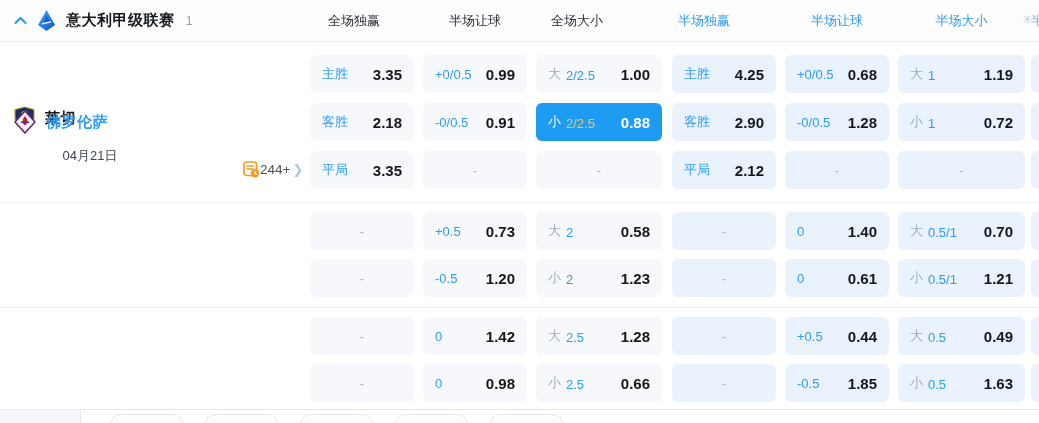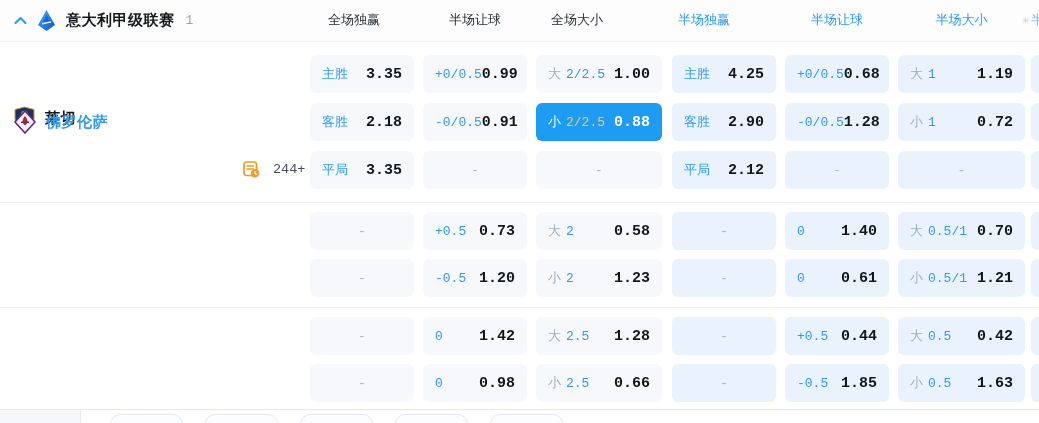--- a/index.html
+++ b/index.html
@@ -1,42 +1,42 @@
 <!DOCTYPE html>
 <html><head>
 <meta charset="utf-8">
 <style>
   html,body{margin:0;padding:0;background:#fff;}
   body{font-family:"Liberation Sans","DejaVu Sans",sans-serif;}
-  #app{position:relative;width:1039px;height:423px;background:#fff;overflow:hidden;font-family:Liberation Mono, monospace;}
+  #app{position:relative;width:1039px;height:423px;background:#fff;overflow:hidden;}
 
   
   .topbar{position:absolute;left:0;top:0;width:1039px;height:41px;background:#fdfdfe;border-bottom:1px solid #edeff4;}
   .league-group{position:absolute;left:14px;top:0;height:41px;display:flex;align-items:center;gap:9px;}
   .league-title{font-size:15px;font-weight:bold;color:#15191e;letter-spacing:.5px;}
   .match-count{font-size:13px;color:#9aa3ad;margin-left:2px;}
   .col-header{position:absolute;top:0;height:41px;line-height:41px;text-align:center;font-size:13px;color:#2b3138;}
   .col-header.half{color:#2e9cf2;}
   .partial-col{position:absolute;top:0;height:41px;line-height:41px;font-size:13px;color:#7fb5e8;left:1031px;white-space:nowrap;}
   .star-partial{position:absolute;left:1022px;top:12px;color:#ced3da;font-size:13px;}
 
   
   .team-row{position:absolute;left:14px;display:flex;align-items:center;gap:10px;height:24px;}
   .team-name{font-size:15px;font-weight:bold;color:#15191e;letter-spacing:.5px;}
   .team-name.away{color:#2e9cf2;}
   .datetime{position:absolute;left:10px;top:146px;width:160px;text-align:center;font-size:13px;color:#3f454d;line-height:19px;}
-  .markets{position:absolute;left:220px;top:161px;display:flex;align-items:center;gap:13px;cursor:pointer;padding-left:23px;}
+  .markets{position:absolute;left:220px;top:161px;display:flex;align-items:center;gap:0;cursor:pointer;padding-left:23px;}
   .markets-label{font-size:13.5px;color:#4a5059;}
   .markets-chevron{color:#a3c9ef;font-size:13px;font-weight:bold;margin-left:2px;}
 
   
   .cell{position:absolute;height:38px;border-radius:6px;background:#f6f8fc;display:flex;align-items:center;justify-content:space-between;padding:0 12px;box-sizing:border-box;cursor:pointer;}
   .cell.half{background:#e9f2fd;}
   .cell.selected{background:#1e9bf2;}
-  .cell .lg{display:flex;align-items:center;gap:5px;}
+  .cell .lg{display:flex;align-items:flex-end;gap:5px;}
   .tag{font-size:13px;color:#2e9cf2;}
   .tag.gray{color:#9cadc0;}
   .line{font-size:13px;color:#2e9cf2;}
   .val{font-size:15px;font-weight:bold;color:#14181d;}
   .cell.selected .tag{color:#fff;}
   .cell.selected .line{color:#f3c763;}
   .cell.selected .val{color:#fff;}
   .dash{width:100%;text-align:center;font-size:13px;color:#a9b4c2;}
 
   .group-sep{position:absolute;left:0;width:1039px;height:1px;background:#f0f2f6;}
@@ -103,20 +103,21 @@
       <svg width="22" height="24" viewBox="0 0 22 24">
         <path d="M11 1 L21 12 L11 23 L1 12 Z" fill="#f6f2fa" stroke="#5b2b84" stroke-width="1.6"></path>
         <path d="M11 6 C12.6 8 13.4 9.5 13.4 11.2 C13.4 13.4 12.3 14.6 11 15.2 C9.7 14.6 8.6 13.4 8.6 11.2 C8.6 9.5 9.4 8 11 6 Z" fill="#c2201f"></path>
         <path d="M7 11.5 H15 V13 H7 Z" fill="#5b2b84"></path>
       </svg>
     </span>
     <span class="team-name away">佛罗伦萨</span>
   </div>
 
   <div class="datetime">
+    <div>04月21日</div>
   </div>
 
   <div class="markets">
     <span style="display:inline-flex;">
       <svg width="17" height="17" viewBox="0 0 17 17">
         <rect x="1" y="1" width="12.5" height="13.5" rx="2.5" fill="none" stroke="#f59b25" stroke-width="1.7"></rect>
         <path d="M4 5 H10.5 M4 8 H10.5" stroke="#f59b25" stroke-width="1.5" stroke-linecap="round"></path>
         <circle cx="12" cy="12.2" r="4.2" fill="#f59b25"></circle>
         <path d="M12 10.4 V12.4 L13.6 13.2" stroke="#fff" stroke-width="1.2" fill="none" stroke-linecap="round"></path>
       </svg>
@@ -318,21 +319,21 @@
         <span class="lg">
           <span class="line">+0.5</span>
         </span>
         <span class="val">0.44</span>
       </div>
       <div class="cell half" style="left: 898px; width: 127px; top: 317px;">
         <span class="lg">
           <span class="tag gray">大</span>
           <span class="line">0.5</span>
         </span>
-        <span class="val">0.42</span>
+        <span class="val">0.49</span>
       </div>
       <div class="sliver" style="top: 317px;"></div>
       <div class="cell" style="left: 310px; width: 104px; top: 364px;">
         <span class="dash">-</span>
       </div>
       <div class="cell" style="left: 423px; width: 104px; top: 364px;">
         <span class="lg">
           <span class="line">0</span>
         </span>
         <span class="val">0.98</span>

